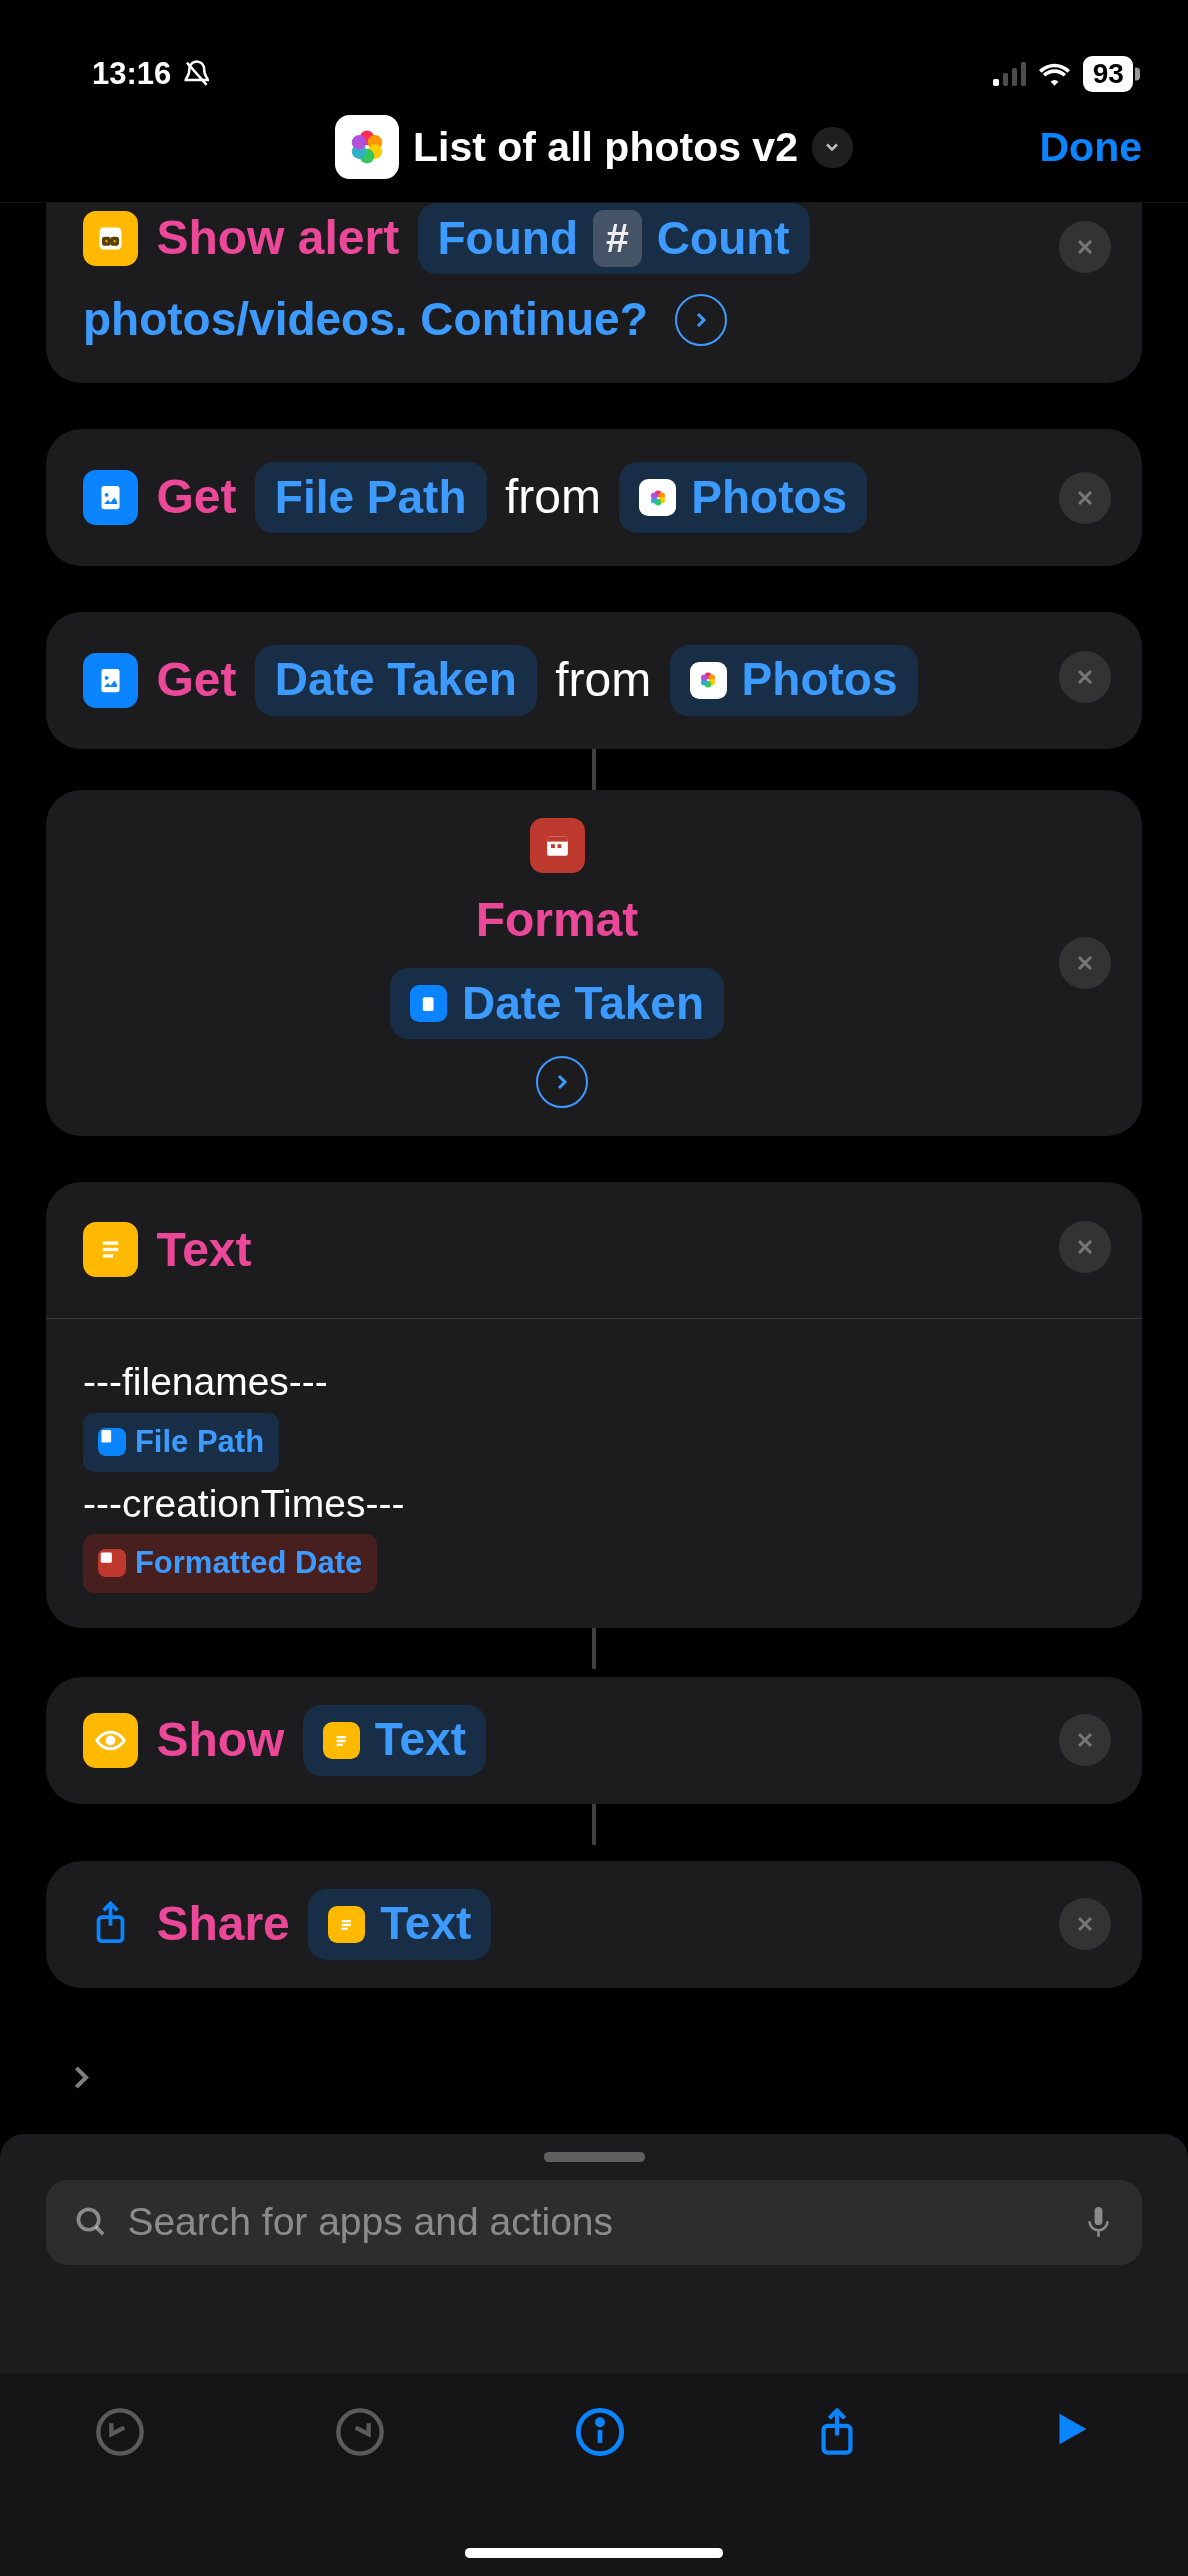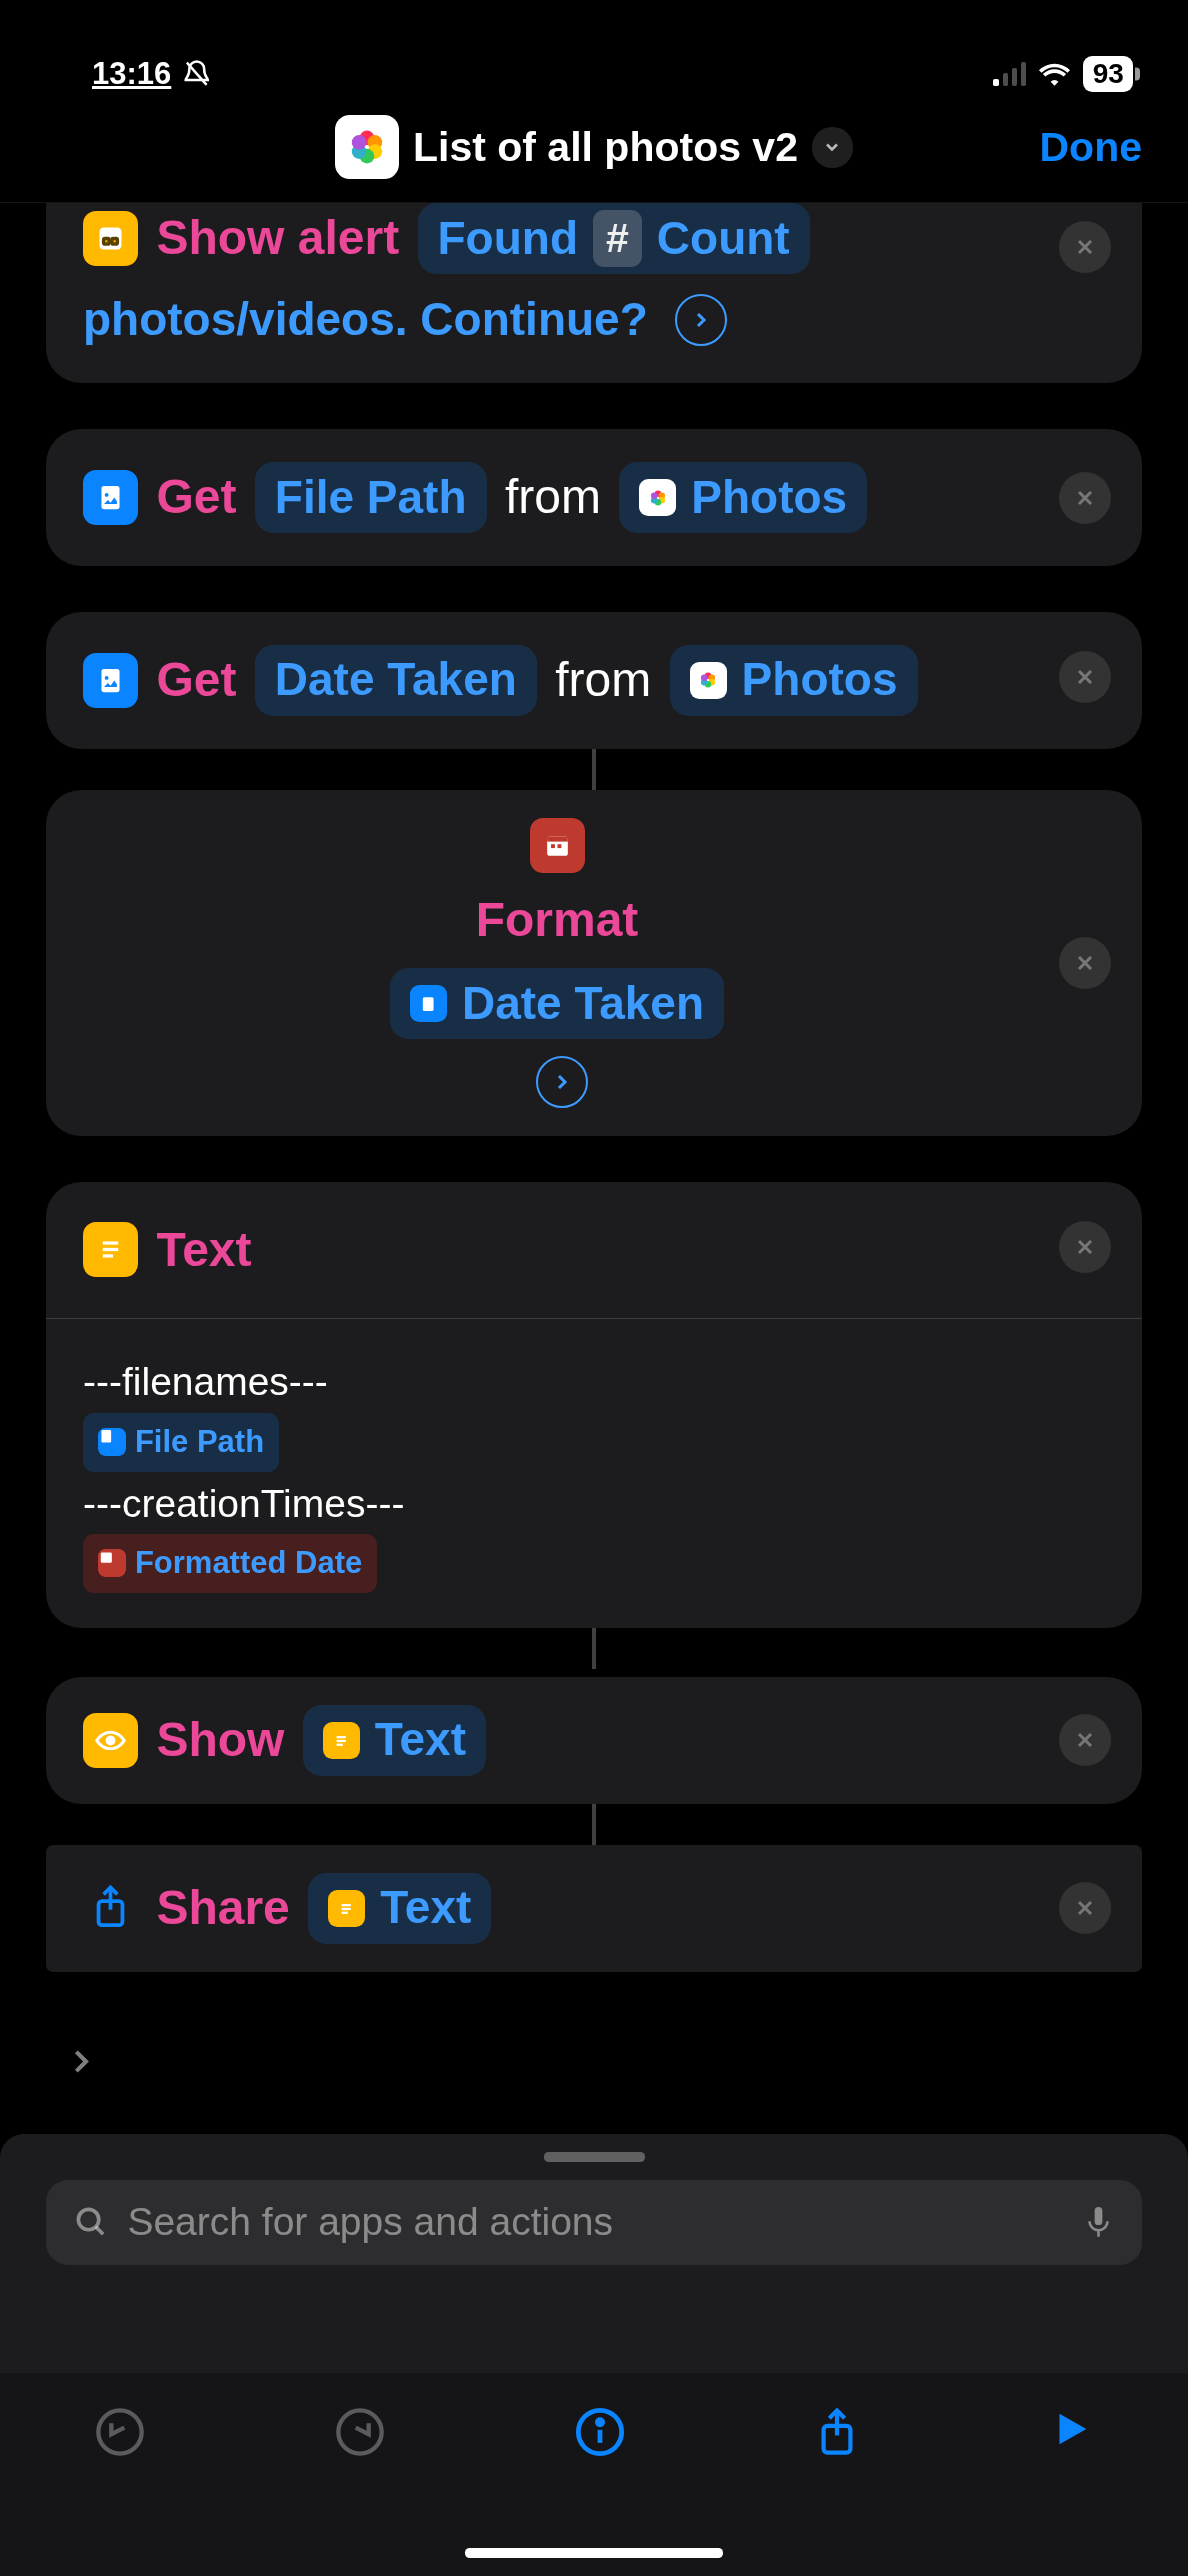--- a/index.html
+++ b/index.html
@@ -15,21 +15,20 @@
 
   
   .status-bar {
     height: 92px;
     display: flex;
     justify-content: space-between;
     align-items: flex-end;
     padding: 0 55px 0 92px;
     font-weight: 600;
     font-size: 31px;
-    text-decoration: underline;
   }
   .status-left { display: flex; align-items: center; gap: 11px; }
   .status-right { display: flex; align-items: center; gap: 13px; }
   .battery {
     background: #fff;
     border-radius: 9.2px;
     color: #000;
     padding: 1.8px 9.2px;
     font-size: 28px;
     font-weight: 700;
@@ -448,21 +447,21 @@
     <div class="close-x">
       <svg width="24" height="24" viewBox="0 0 24 24" stroke="#777" stroke-width="3">
           <line x1="6" y1="6" x2="18" y2="18"></line>
           <line x1="6" y1="18" x2="18" y2="6"></line>
         </svg>
     </div>
   </div>
 
   <div class="connector"></div>
 
-  <div class="card compact" style="margin-top:0; padding-right:111px;border-radius:7px;">
+  <div class="card compact" style="margin-top:16px; padding-right:111px;">
     <div class="action-icon" style="background:transparent;">
       <svg width="41" height="48" viewBox="0 0 24 28" fill="none" stroke="#0a84ff" stroke-width="2.2">
           <rect x="5" y="10" width="14" height="14" rx="2"></rect>
           <line x1="12" y1="2" x2="12" y2="15"></line>
           <polyline points="8 6 12 2 16 6"></polyline>
         </svg>
     </div>
     <span class="lbl">Share</span>
     <span class="token">
       <span class="tiny-icon yellow">

